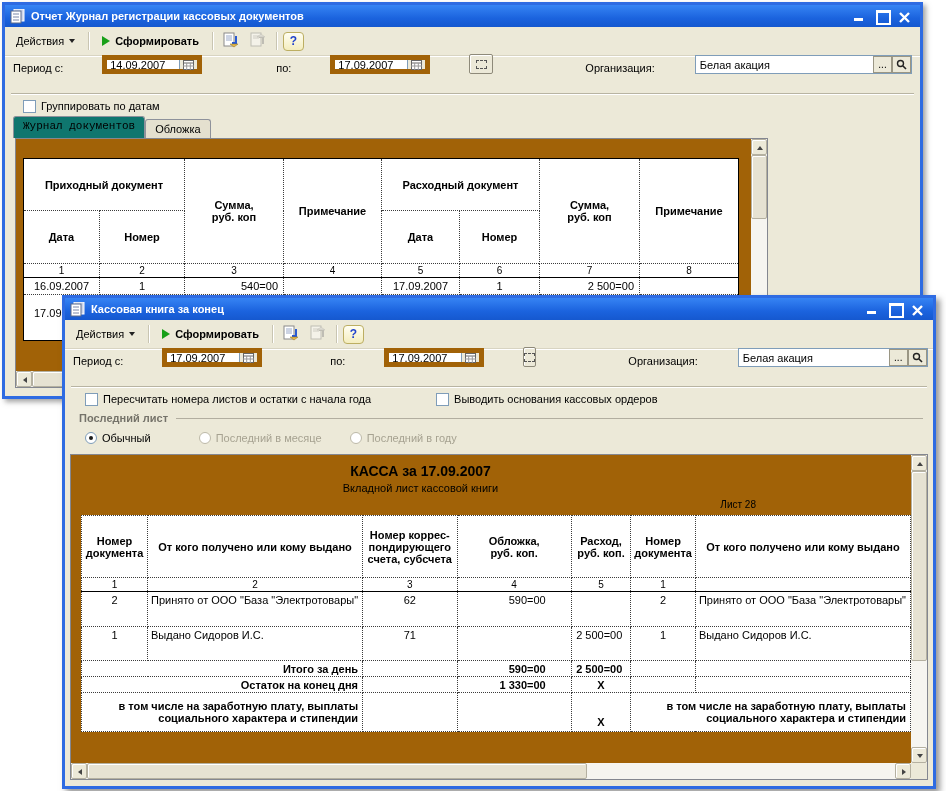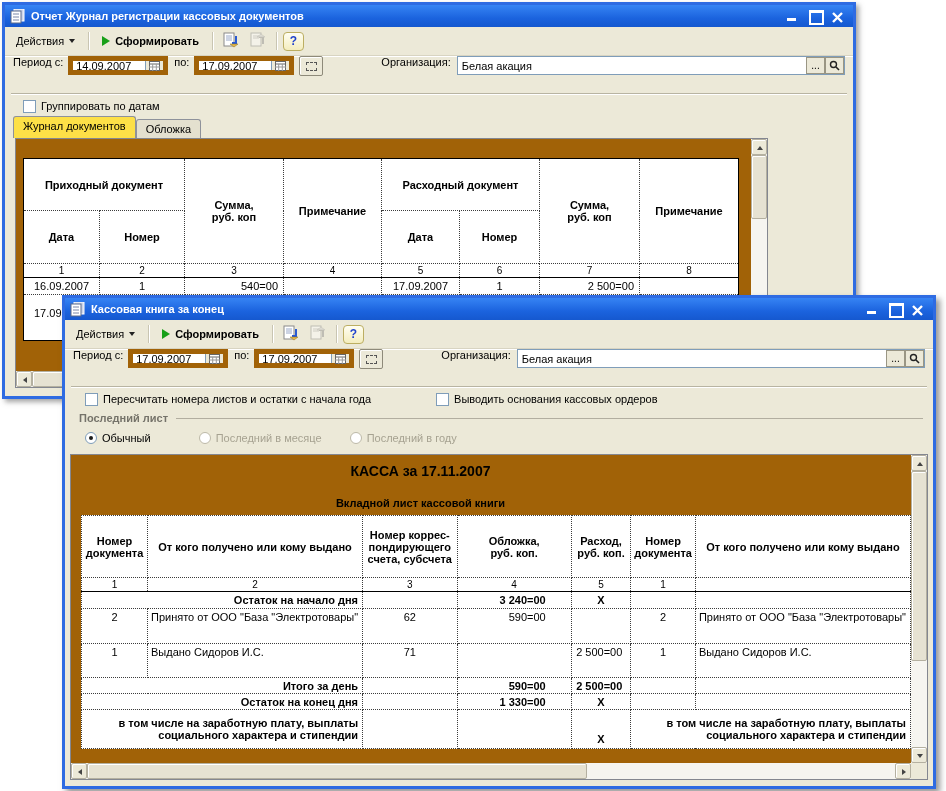--- a/index.html
+++ b/index.html
@@ -1,20 +1,20 @@
 <!DOCTYPE html>
 <html><head>
 <meta charset="utf-8">
 <style>
   * { margin:0; padding:0; box-sizing:border-box; }
   html,body { width:946px; height:791px; background:#fff; overflow:hidden;
               font-family:"Liberation Sans", sans-serif; }
 
   .window { position:absolute; border:3px solid #2e6be2; background:#ece9d8; }
-  .window.back  { left:2px;  top:2px;   width:854px; height:397px; z-index:1;
+  .window.back  { left:2px;  top:2px;   width:921px; height:397px; z-index:1;
                   box-shadow:3px 3px 5px rgba(90,90,90,.55); }
   .window.front { left:62px; top:295px; width:874px; height:494px; z-index:2;
                   box-shadow:4px 4px 6px rgba(80,80,80,.6); }
 
   .titlebar { position:absolute; left:0; top:0; right:0; height:22px;
               background:linear-gradient(to bottom,#3684f4 0%,#1b63de 60%,#1558cf 100%);
               display:flex; align-items:center; padding:0 5px; color:#fff; }
   .title-text { font-size:11px; font-weight:bold; margin-left:5px; white-space:nowrap; }
   .win-controls { margin-left:auto; display:flex; gap:9px; align-items:center; padding-right:3px; }
   .wc { width:14px; height:12px; position:relative; cursor:default; }
@@ -34,22 +34,22 @@
   .play-tri { width:0; height:0; border-top:5px solid transparent; border-bottom:5px solid transparent;
               border-left:8px solid #18a018; display:inline-block; }
   .tsep { width:1px; height:18px; background:#c9c5b2; box-shadow:1px 0 0 #fff; margin:0 3px; }
   .iconbtn { width:24px; height:22px; background:transparent; border:1px solid transparent;
              display:flex; align-items:center; justify-content:center; }
   .iconbtn.disabled { opacity:.45; filter:grayscale(1); }
   .helpbtn { width:21px; height:19px; border:1px solid #bcae62; border-radius:4px;
              background:linear-gradient(#fffef2,#f4edbe); color:#2244cc; font-weight:bold;
              font-size:12px; font-family:inherit; line-height:1; }
 
-  .params { position:absolute; left:0; right:0; display:flex; align-items:flex-start;
-            padding:0 8px; font-size:11px; }
+  .params { position:absolute; left:0; right:0; display:flex; align-items:flex-end;
+            padding:16px 8px; font-size:11px;gap:34px; }
   .back  .params { top:51px; height:34px; }
   .front .params { top:51px; height:34px; }
   .plabel { margin-right:5px; white-space:nowrap; }
   .datefield { display:flex; align-items:stretch; border:5px solid #a16207; background:#fff; height:19px; }
   .datefield input { border:none; outline:none; width:72px; font-size:11px; font-family:inherit; padding:1px 3px; }
   .calbtn { width:18px; border:none; border-left:1px solid #7f9db9; background:#ece9d8;
             display:flex; align-items:center; justify-content:center; }
   .mini-gap { width:6px; }
   .periodbtn { width:24px; height:20px; margin-left:5px; background:#ece9d8;
                border:1px solid #8e8a7a; border-radius:2px; box-shadow:inset 1px 1px 0 #fff;
@@ -68,21 +68,21 @@
 
   .checkrow { position:absolute; display:flex; align-items:center; gap:5px; font-size:11px; }
   .back .checkrow { left:18px; top:93px; height:16px; }
   .front .checkrow { left:20px; top:93px; height:16px; }
   .cbx { width:13px; height:13px; background:#fff; border:1px solid #7f9db9; display:inline-block; flex:0 0 auto; }
   .cb2 { margin-left:60px; display:flex; align-items:center; gap:5px; }
 
   .tabs { position:absolute; left:8px; top:111px; height:22px; display:flex; align-items:flex-end; }
   .tab { font-size:11px; padding:3px 9px 3px; border:1px solid #8e929b; border-bottom:none;
          border-radius:3px 3px 0 0; background:#e4e0cf; height:19px; }
-  .tab.active { background:#fde047; height:22px; padding-top:3px; position:relative; z-index:2; }
+  .tab.active { background:#0f766e; height:22px; padding-top:3px; position:relative; z-index:2;font-family:Liberation Mono, monospace; }
 
   .grouphdr { position:absolute; left:14px; right:10px; top:112px; height:16px;
               display:flex; align-items:center; gap:8px; }
   .grouphdr .gtitle { font-size:11px; font-weight:bold; color:#75736a; white-space:nowrap; }
   .grouphdr .gline { flex:1; border-top:1px solid #b2aea0; }
 
   .radios { position:absolute; left:20px; top:131px; height:18px; display:flex; align-items:center; font-size:11px; }
   .radio { display:flex; align-items:center; gap:5px; }
   .rdot { width:12px; height:12px; border-radius:50%; background:#fff; border:1px solid #7f9db9;
           position:relative; flex:0 0 auto; }
@@ -120,21 +120,21 @@
   
   .back-grid { left:7px; top:19px; border:1px solid #000; }
   .back-grid tr.gh  td { height:52px; }
   .back-grid tr.gh2 td { height:53px; }
   .back-grid tr.dr1 td { height:17px; }
   .back-grid tr.dr2 td { height:46px; vertical-align:top; padding-top:12px; }
 
   
   .rpt-titleblock { position:absolute; left:10px; top:8px; width:679px; text-align:center; }
   .rpt-title { font-size:14px; font-weight:bold; }
-  .rpt-subtitle { font-size:11px; font-weight:bold; margin-top:18px; }
+  .rpt-subtitle { font-size:11px; font-weight:normal; margin-top:3px; }
   .rpt-sheet { font-size:10px; text-align:right; padding-right:4px; margin-top:5px; }
   .front-grid { left:10px; top:60px; }
   .front-grid tr.hrow td { height:62px; }
   .front-grid tr.oprow td { height:17px; }
   .front-grid tr.drowA td { height:35px; vertical-align:top; padding-top:2px; }
   .front-grid tr.drowB td { height:34px; vertical-align:top; padding-top:2px; }
   .front-grid tr.totrow td, .front-grid tr.clrow td { height:16px; }
   .front-grid tr.inclrow td { height:39px; }
   .b { font-weight:bold; }
   .lblr { text-align:right; padding-right:4px !important; }
@@ -473,21 +473,21 @@
     </span>
     <span class="radio disabled r3">
       <span class="rdot"></span>
       <span>Последний в году</span>
     </span>
   </div>
 
   <div class="sheet-area">
     <div class="sheet-clip">
       <div class="rpt-titleblock">
-        <div class="rpt-title">КАССА за 17.11.2007</div>
+        <div class="rpt-title">КАССА за 17.09.2007</div>
         <div class="rpt-subtitle">Вкладной лист кассовой книги</div>
         <div class="rpt-sheet">Лист 28</div>
       </div>
       <table class="grid front-grid">
         <colgroup>
             <col style="width:67px">
             <col style="width:300px">
             <col style="width:98px">
             <col style="width:148px">
             <col style="width:67px">
@@ -512,28 +512,20 @@
         </tr>
         <tr class="numrow">
           <td>1</td>
               <td>2</td>
           <td>3</td>
               <td>4</td>
           <td>5</td>
               <td>1</td>
           <td></td>
         </tr>
-        <tr class="oprow">
-          <td colspan="2" class="b lblr">Остаток на начало дня</td>
-          <td></td>
-          <td class="b val4">3 240=00</td>
-          <td class="b xcell">X</td>
-          <td></td>
-              <td></td>
-        </tr>
         <tr class="drowA">
           <td class="cc">2</td>
           <td>Принято от ООО "База "Электротовары"</td>
           <td class="cc">62</td>
           <td class="val4">590=00</td>
           <td class="val5"></td>
           <td class="cc">2</td>
           <td>Принято от ООО "База "Электротовары"</td>
         </tr>
         <tr class="drowB">

